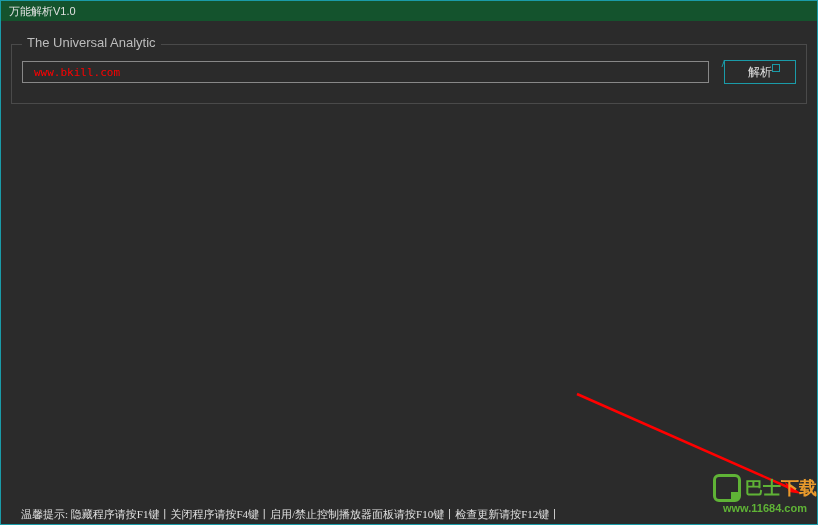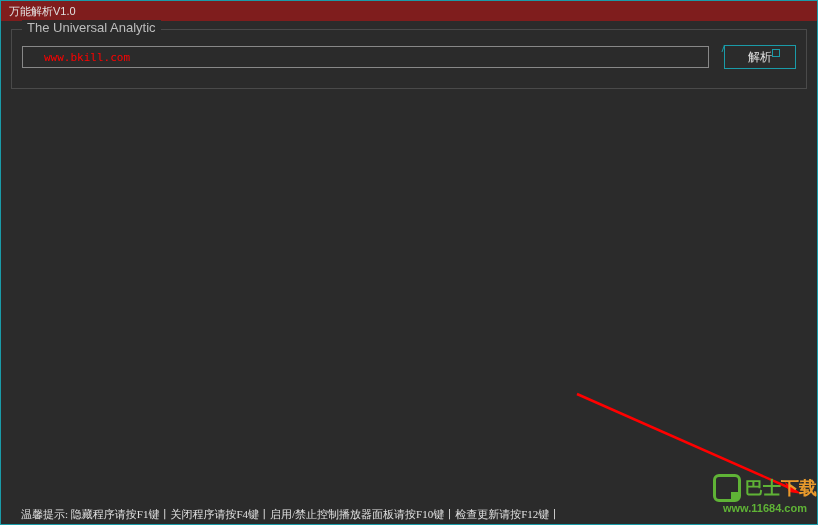--- a/index.html
+++ b/index.html
@@ -17,29 +17,30 @@
     }
     .app-window {
       width: 818px;
       height: 525px;
       border: 1px solid #1a9ba8;
       background: #2b2b2b;
       position: relative;
     }
     .title-bar {
       height: 20px;
-      background: #7f1d1d;
+      background: #14532d;
       color: #e0e0e0;
       font-size: 11px;
       padding-left: 8px;
       line-height: 20px;
     }
     .main-content {
       padding: 8px 10px;
       position: relative;
+      margin-top: 15px;
     }
     .group-box {
       border: 1px solid #4a4a4a;
       position: relative;
       padding: 20px 10px 10px 10px;
       height: 60px;
     }
     .group-label {
       position: absolute;
       top: -10px;
@@ -55,21 +56,21 @@
       gap: 15px;
       margin-top: -5px;
     }
     .url-input {
       flex: 1;
       height: 22px;
       background: #2b2b2b;
       border: 1px solid #888;
       color: #ff0000;
       font-size: 11px;
-      padding: 0 21px;
+      padding: 0 11px;
       font-family: "SimSun", monospace;
       outline: none;
     }
     .parse-button {
       width: 72px;
       height: 24px;
       background: transparent;
       border: 1px solid #1a9ba8;
       color: #e0e0e0;
       font-size: 12px;

